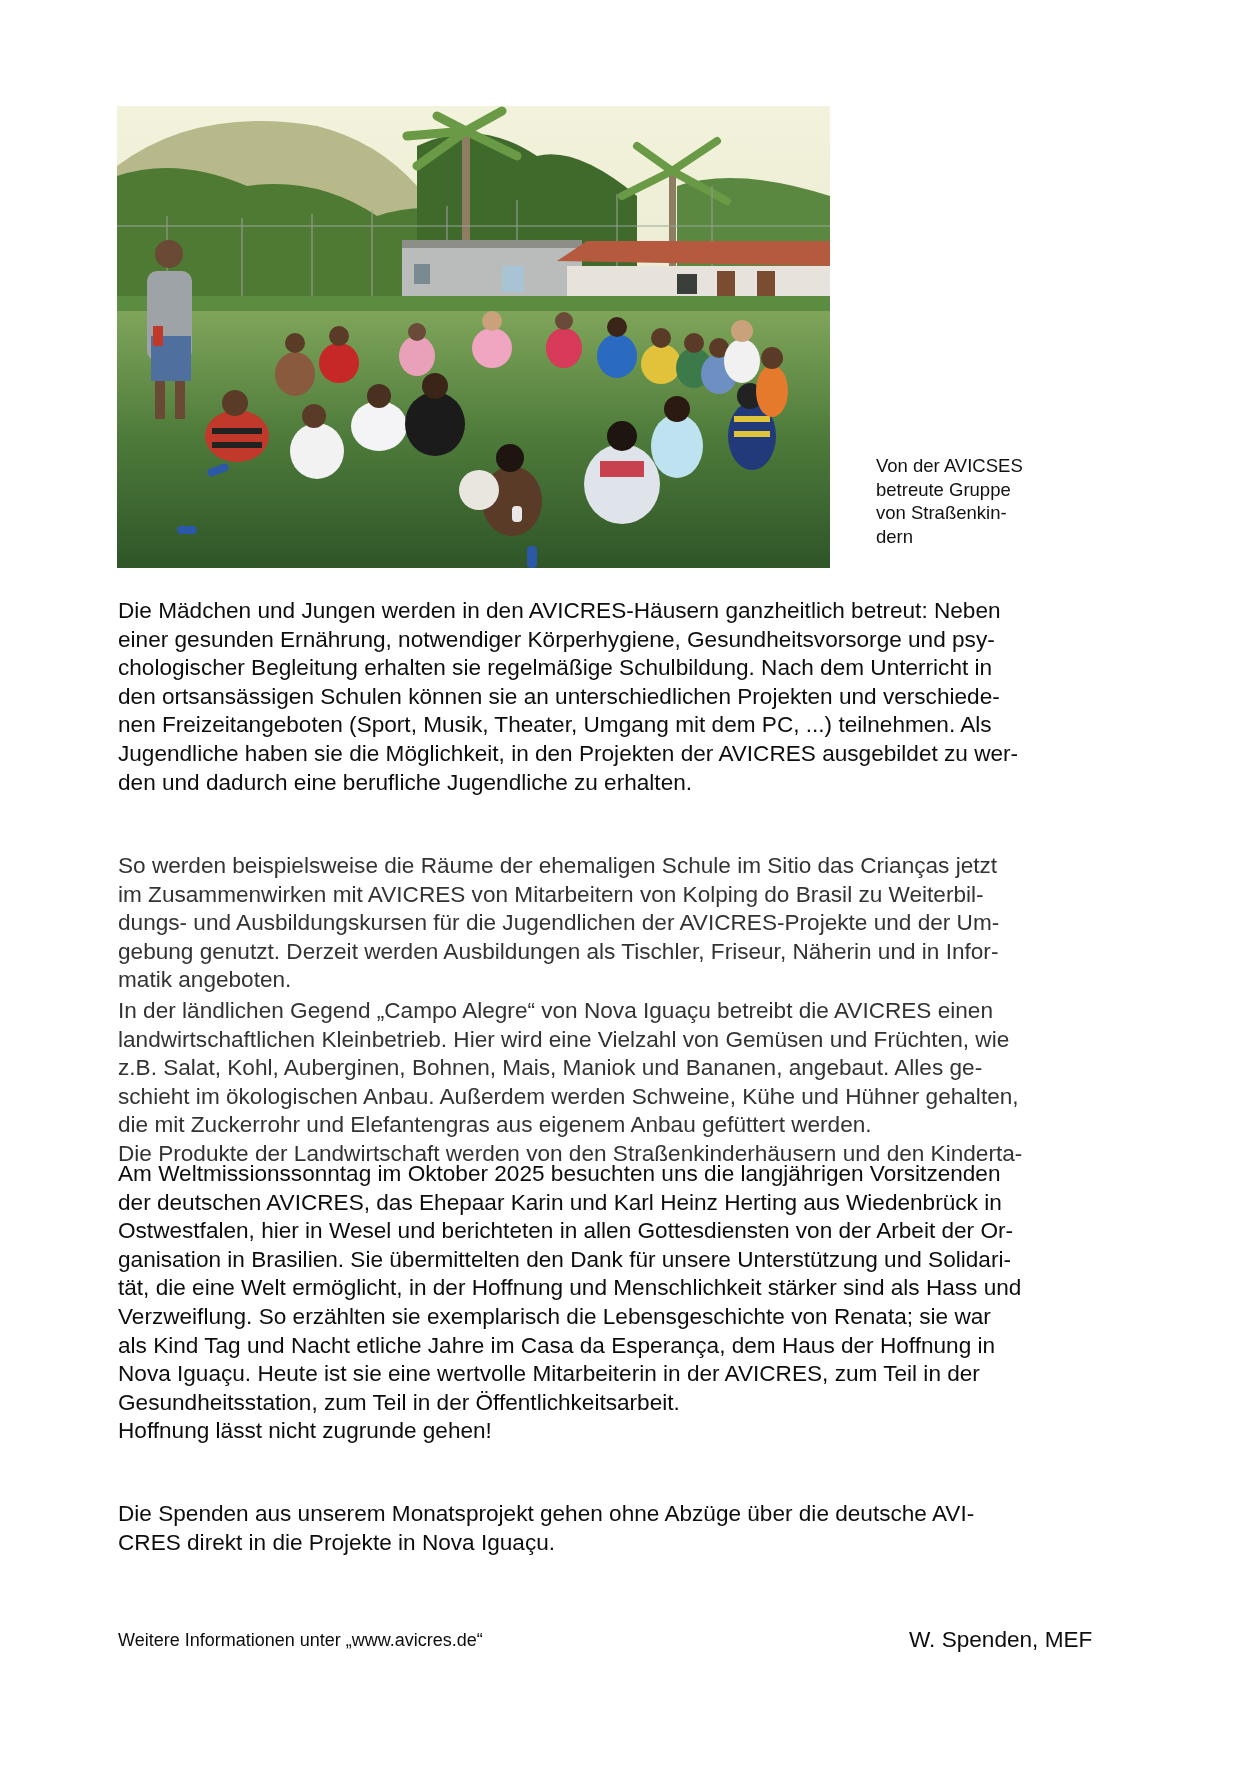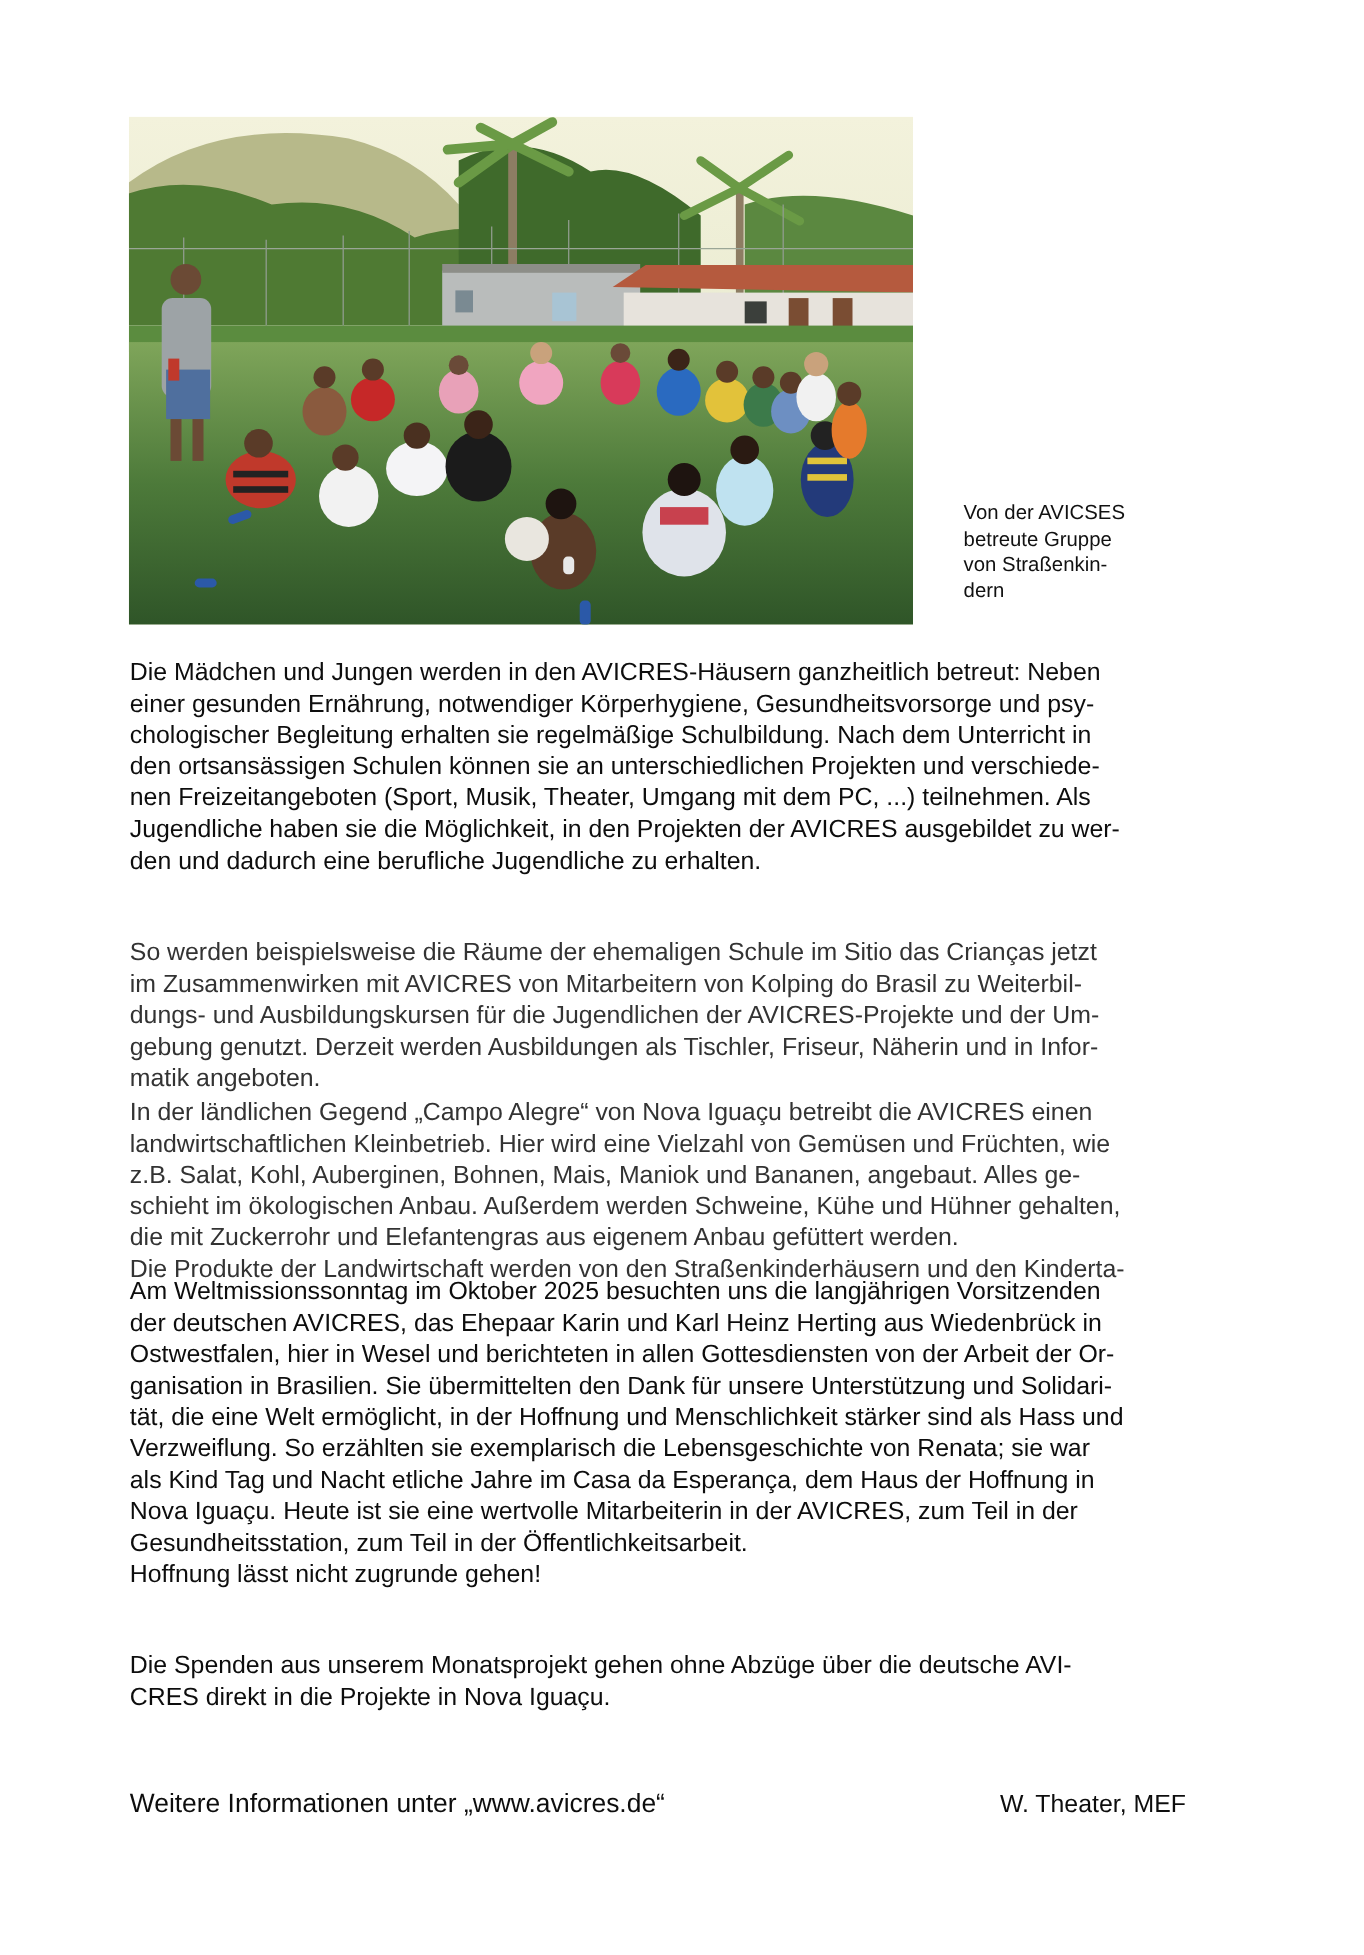--- a/index.html
+++ b/index.html
@@ -12,21 +12,21 @@
     .caption div { white-space: nowrap; }
     .para { position: absolute; left: 118px; font-size: 22.6px; line-height: 28.6px; white-space: nowrap; }
     .para .ln { display: block; }
     .gray { color: #333333; }
     .dark { color: #0d0d0d; }
     .p1 { top: 597px; }
     .p2 { top: 852px; }
     .p3 { top: 997px; }
     .p4 { top: 1160px; }
     .p5 { top: 1500px; }
-    .footer-left { position: absolute; left: 118px; top: 1626px; font-size: 24px; line-height: 28.6px; }
+    .footer-left { position: absolute; left: 118px; top: 1626px; font-size: 18px; line-height: 28.6px; }
     .footer-right { position: absolute; left: 909px; top: 1626px; font-size: 22.6px; line-height: 28.6px; }
   </style>
 </head>
 <body>
 
 <div class="photo">
   <svg viewBox="0 0 713 462" preserveAspectRatio="none">
     <defs>
       <linearGradient id="sky" x1="0" y1="0" x2="0" y2="1">
         <stop offset="0" stop-color="#f3f2dc"></stop>
@@ -180,13 +180,13 @@
   <span class="ln">Gesundheitsstation, zum Teil in der Öffentlichkeitsarbeit.</span>
   <span class="ln">Hoffnung lässt nicht zugrunde gehen!</span>
 </div>
 
 <div class="para p5 dark">
   <span class="ln">Die Spenden aus unserem Monatsprojekt gehen ohne Abzüge über die deutsche AVI-</span>
   <span class="ln">CRES direkt in die Projekte in Nova Iguaçu.</span>
 </div>
 
 <div class="footer-left dark">Weitere Informationen unter „www.avicres.de“</div>
-<div class="footer-right dark">W. Theater, MEF</div>
+<div class="footer-right dark">W. Spenden, MEF</div>
 
 </body></html>

